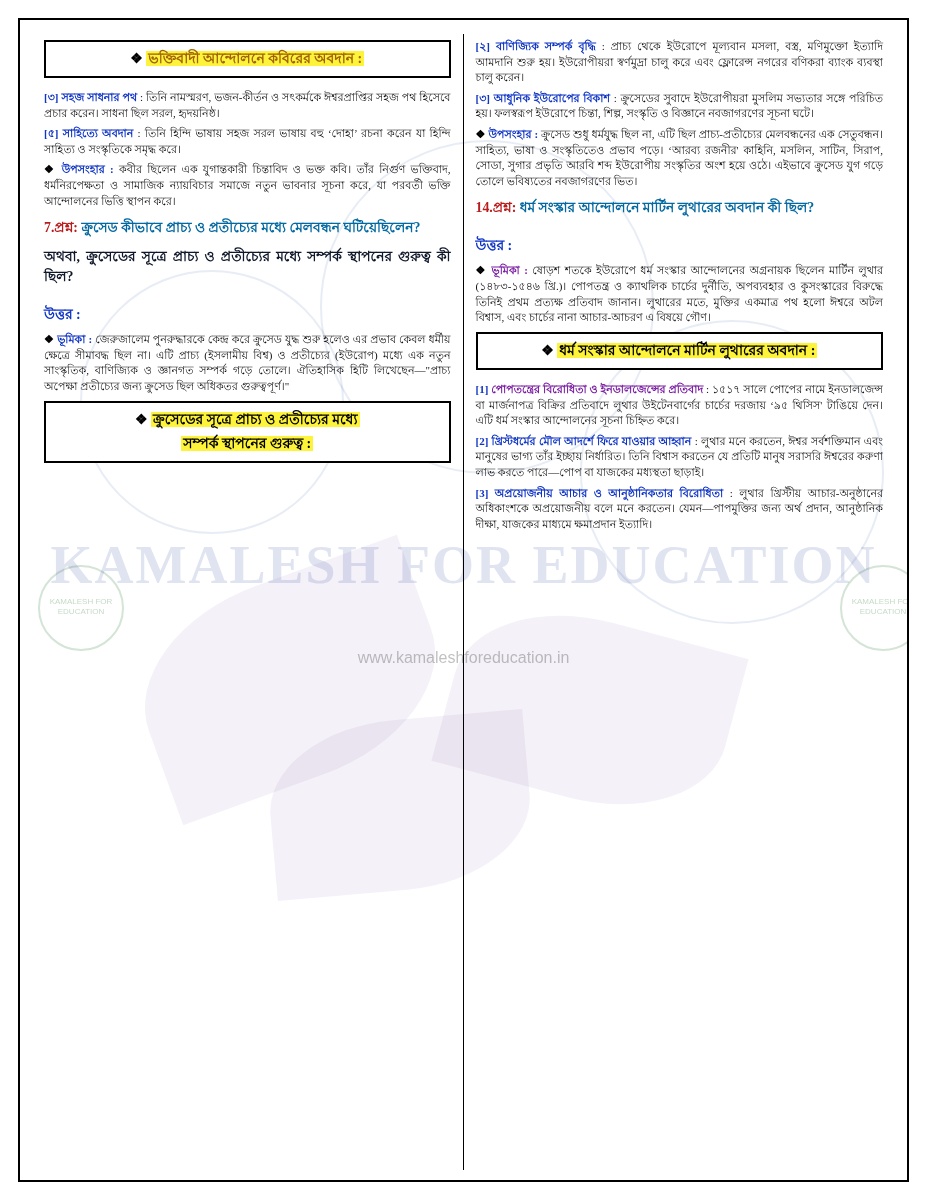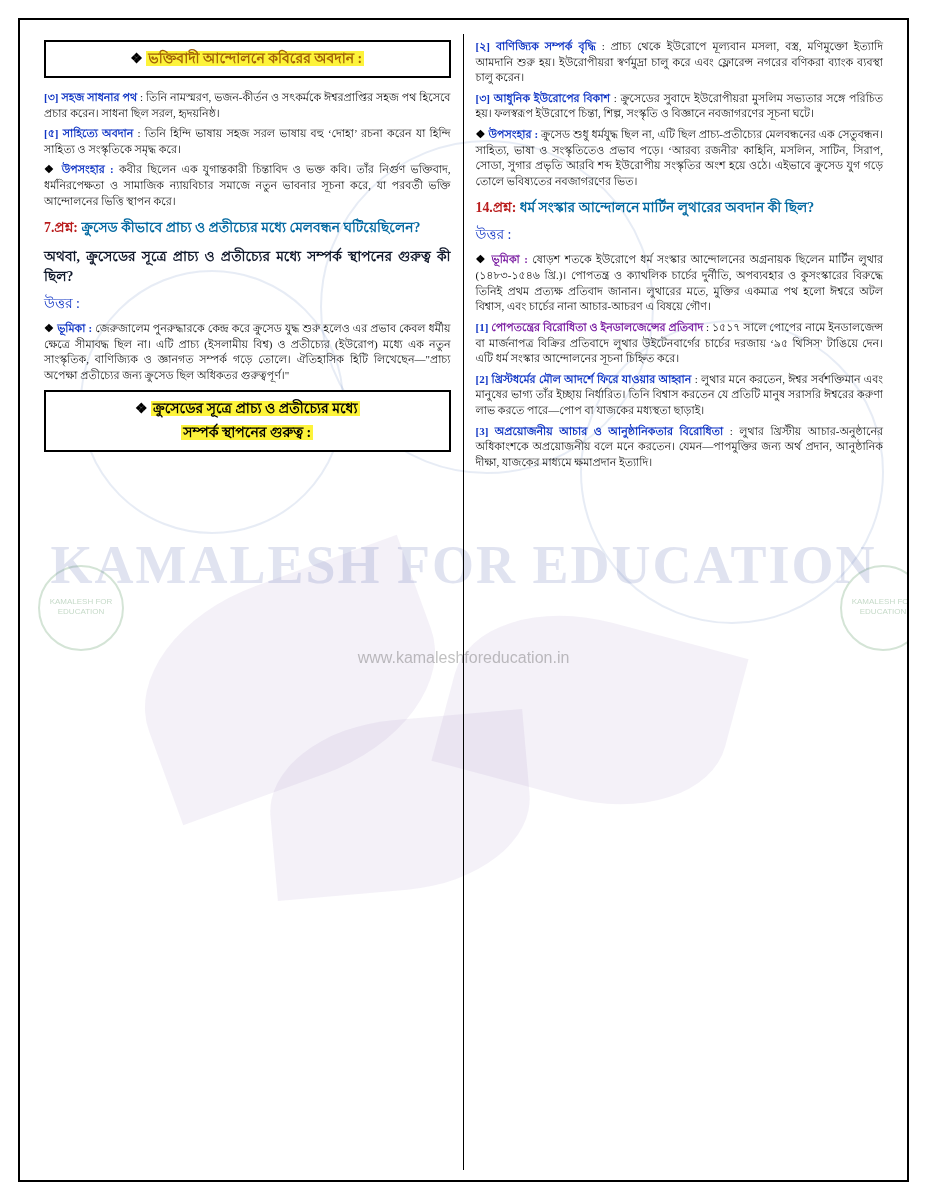--- a/index.html
+++ b/index.html
@@ -121,21 +121,21 @@
 
   .qline{
     font-size:13.8px;
     line-height:1.45;
     margin-top:9px;
     text-align:justify;
   }
   .qnum{color:#b91c1c;font-weight:bold;}
   .qpurple{color:#0369a1;font-weight:bold;}
   .qmag{color:#0f172a;font-weight:bold;}
-  .ans{color:#1035c4;font-weight:normal;font-size:14px;margin-top:5px;}
+  .ans{color:#1035c4;font-weight:bold;font-size:14px;margin-top:16px;}
   .sect{margin-top:5px;}
 </style>
 </head>
 <body>
 
 <div class="page">
 
   <div class="wm">
     <div class="wm-globe wm-g1"></div>
     <div class="wm-globe wm-g2"></div>
@@ -231,20 +231,24 @@
         <span class="qpurple">ধর্ম সংস্কার আন্দোলনে মার্টিন লুথারের অবদান কী ছিল?</span>
       </p>
       <p class="ans">উত্তর :</p>
 
       <p class="txt sect">
         <span class="bullet">❖</span>
         <span class="lbl-purple">ভূমিকা :</span>
         <span>ষোড়শ শতকে ইউরোপে ধর্ম সংস্কার আন্দোলনের অগ্রনায়ক ছিলেন মার্টিন লুথার (১৪৮৩-১৫৪৬ খ্রি.)। পোপতন্ত্র ও ক্যাথলিক চার্চের দুর্নীতি, অপব্যবহার ও কুসংস্কারের বিরুদ্ধে তিনিই প্রথম প্রত্যক্ষ প্রতিবাদ জানান। লুথারের মতে, মুক্তির একমাত্র পথ হলো ঈশ্বরে অটল বিশ্বাস, এবং চার্চের নানা আচার-আচরণ এ বিষয়ে গৌণ।</span>
       </p>
 
+      <div class="boxhead">
+        <span class="star">❖</span>
+        <span class="hl">ধর্ম সংস্কার আন্দোলনে মার্টিন লুথারের অবদান :</span>
+      </div>
 
       <p class="txt sect">
         <span class="lbl-blue">[1]</span>
         <span class="lbl-purple">পোপতন্ত্রের বিরোধিতা ও ইনডালজেন্সের প্রতিবাদ</span>
         <span>: ১৫১৭ সালে পোপের নামে ইনডালজেন্স বা মার্জনাপত্র বিক্রির প্রতিবাদে লুথার উইটেনবার্গের চার্চের দরজায় ‘৯৫ থিসিস' টাঙিয়ে দেন। এটি ধর্ম সংস্কার আন্দোলনের সূচনা চিহ্নিত করে।</span>
       </p>
 
       <p class="txt sect">
         <span class="lbl-blue">[2]</span>
         <span class="lbl-blue">খ্রিস্টধর্মের মৌল আদর্শে ফিরে যাওয়ার আহ্বান</span>

